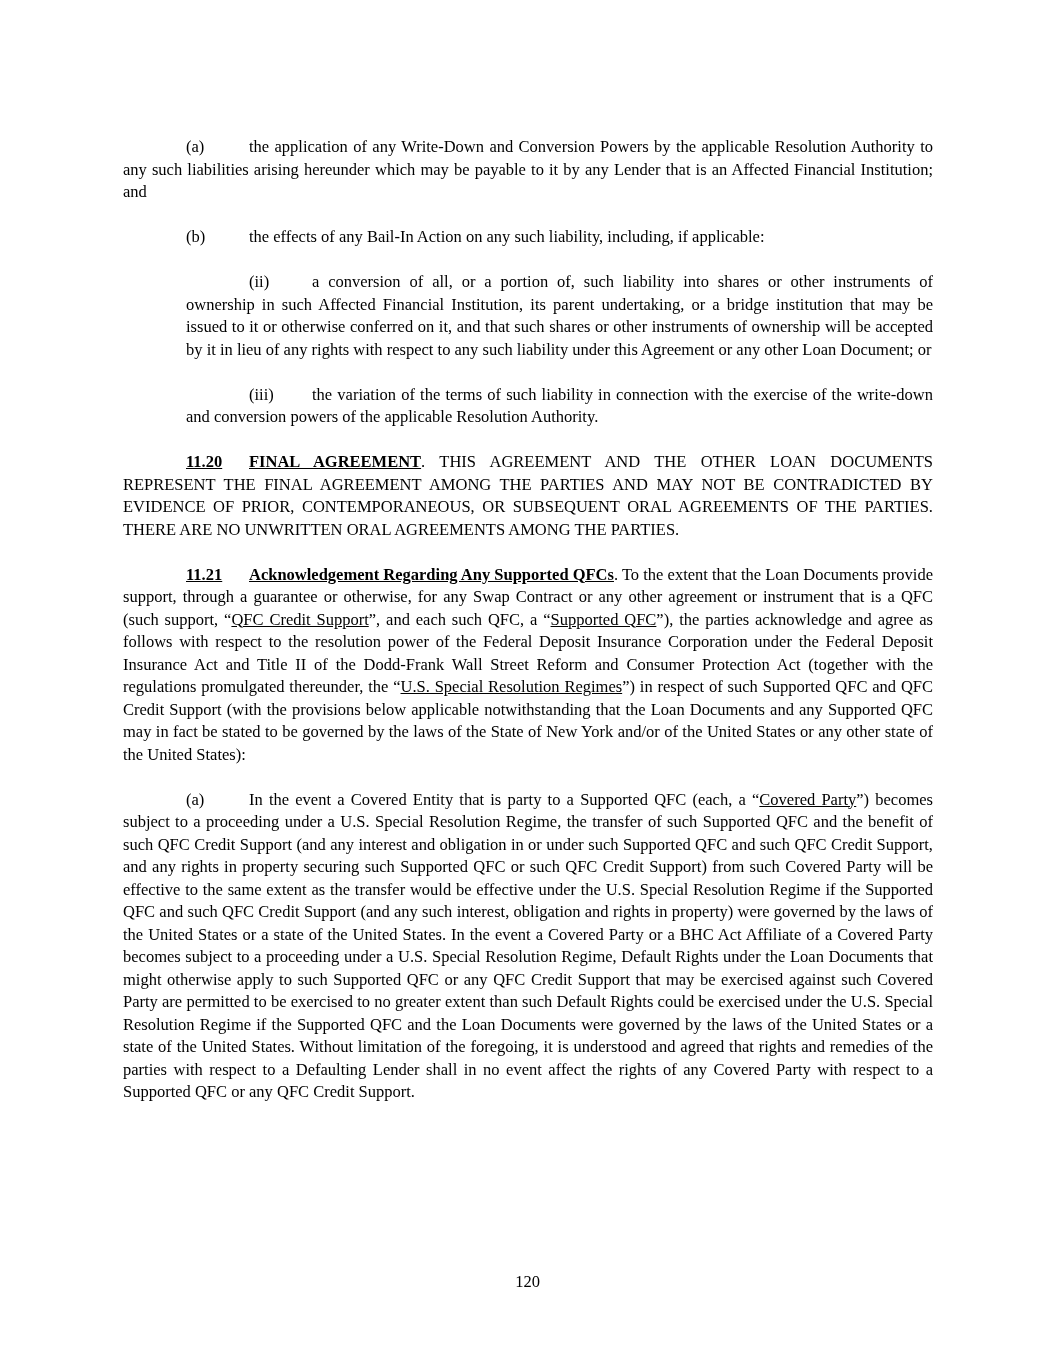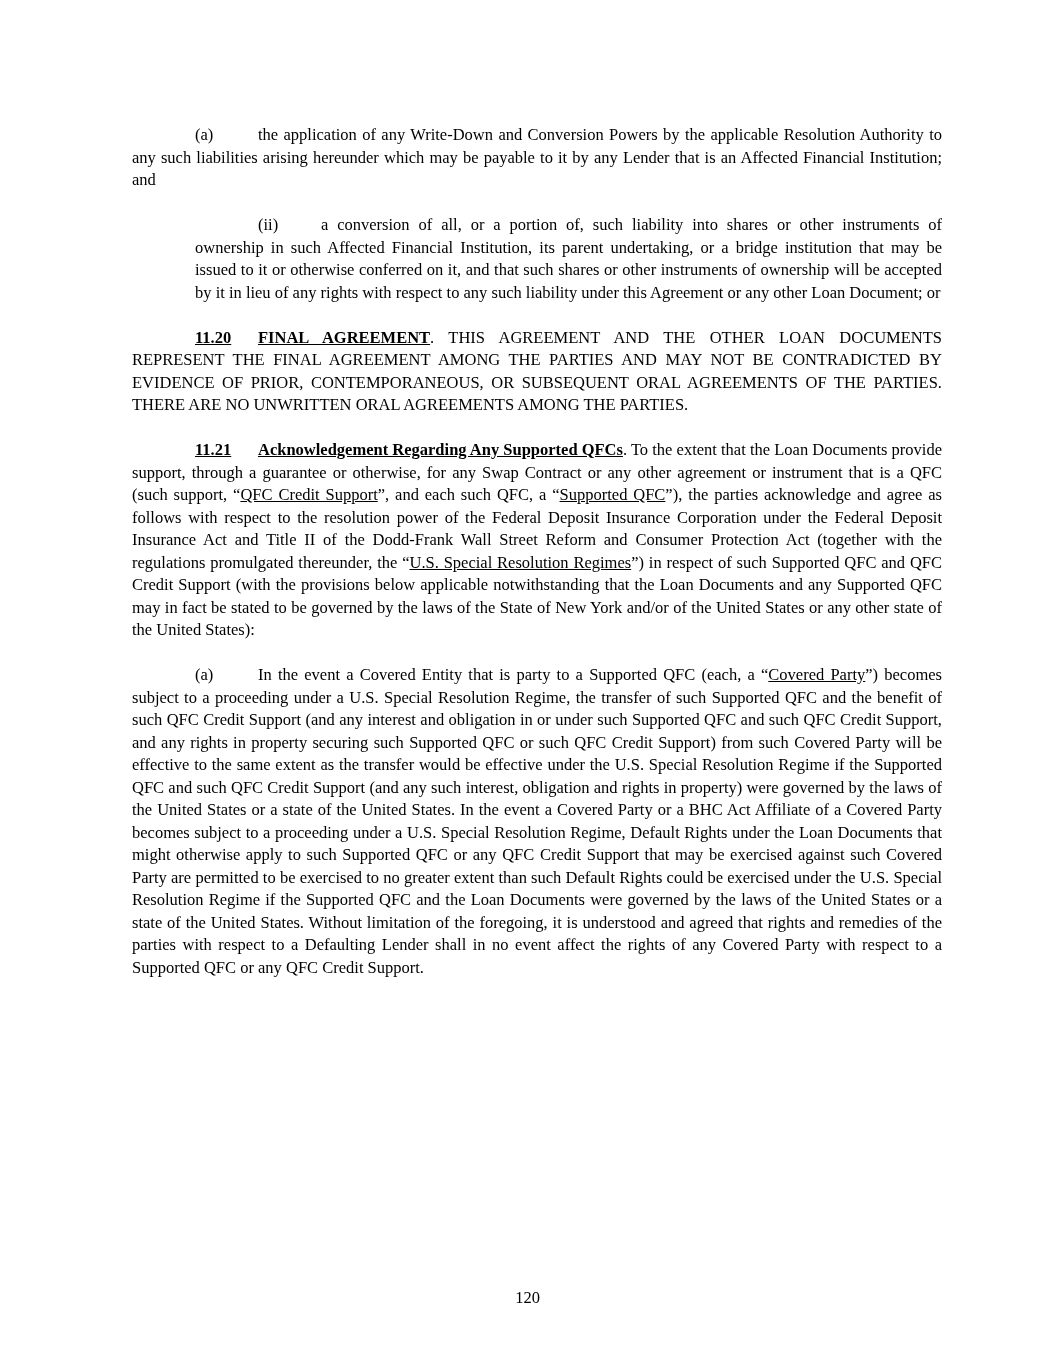--- a/index.html
+++ b/index.html
@@ -16,52 +16,53 @@
   }
   .page {
     position: absolute;
     inset: 0;
     background: #ffffff;
   }
   .content {
     position: absolute;
     left: 123px;
     width: 810px;
-    top: 124px;
-    margin-left: 9px;
+    top: 136px;
   }
   .para {
     text-align: justify;
     text-indent: 63px;
     margin: 0 0 22.5px 0;
   }
   .para.level1 {
     margin-left: 63px;
   }
   .plabel {
     display: inline-block;
     width: 63px;
     text-indent: 0;
   }
   .bold { font-weight: bold; text-decoration: underline; }
   .underline { text-decoration: underline; }
   .page-number {
     position: absolute;
     left: 0;
     right: 0;
-    bottom: 56px;
+    bottom: 72px;
     text-align: center;
     font-size: 16.5px;
   }
 </style>
 </head>
 <body>
 
 <div class="page">
   <div class="content">
       <p class="para"><span class="plabel">(a)</span><span class="">the application of any Write-Down and Conversion Powers by the applicable Resolution Authority to any such liabilities arising hereunder which may be payable to it by any Lender that is an Affected Financial Institution; and</span></p>
+      <p class="para"><span class="plabel">(b)</span><span class="">the effects of any Bail-In Action on any such liability, including, if applicable:</span></p>
       <p class="para level1"><span class="plabel">(ii)</span><span class="">a conversion of all, or a portion of, such liability into shares or other instruments of ownership in such Affected Financial Institution, its parent undertaking, or a bridge institution that may be issued to it or otherwise conferred on it, and that such shares or other instruments of ownership will be accepted by it in lieu of any rights with respect to any such liability under this Agreement or any other Loan Document; or</span></p>
+      <p class="para level1"><span class="plabel">(iii)</span><span class="">the variation of the terms of such liability in connection with the exercise of the write-down and conversion powers of the applicable Resolution Authority.</span></p>
       <p class="para"><span class="plabel bold">11.20</span><span class="bold">FINAL AGREEMENT</span><span class="">. THIS AGREEMENT AND THE OTHER LOAN DOCUMENTS REPRESENT THE FINAL AGREEMENT AMONG THE PARTIES AND MAY NOT BE CONTRADICTED BY EVIDENCE OF PRIOR, CONTEMPORANEOUS, OR SUBSEQUENT ORAL AGREEMENTS OF THE PARTIES. THERE ARE NO UNWRITTEN ORAL AGREEMENTS AMONG THE PARTIES.</span></p>
       <p class="para"><span class="plabel bold">11.21</span><span class="bold">Acknowledgement Regarding Any Supported QFCs</span><span class="">. To the extent that the Loan Documents provide support, through a guarantee or otherwise, for any Swap Contract or any other agreement or instrument that is a QFC (such support, “</span><span class="underline">QFC Credit Support</span><span class="">”, and each such QFC, a “</span><span class="underline">Supported QFC</span><span class="">”), the parties acknowledge and agree as follows with respect to the resolution power of the Federal Deposit Insurance Corporation under the Federal Deposit Insurance Act and Title II of the Dodd-Frank Wall Street Reform and Consumer Protection Act (together with the regulations promulgated thereunder, the “</span><span class="underline">U.S. Special Resolution Regimes</span><span class="">”) in respect of such Supported QFC and QFC Credit Support (with the provisions below applicable notwithstanding that the Loan Documents and any Supported QFC may in fact be stated to be governed by the laws of the State of New York and/or of the United States or any other state of the United States):</span></p>
       <p class="para"><span class="plabel">(a)</span><span class="">In the event a Covered Entity that is party to a Supported QFC (each, a “</span><span class="underline">Covered Party</span><span class="">”) becomes subject to a proceeding under a U.S. Special Resolution Regime, the transfer of such Supported QFC and the benefit of such QFC Credit Support (and any interest and obligation in or under such Supported QFC and such QFC Credit Support, and any rights in property securing such Supported QFC or such QFC Credit Support) from such Covered Party will be effective to the same extent as the transfer would be effective under the U.S. Special Resolution Regime if the Supported QFC and such QFC Credit Support (and any such interest, obligation and rights in property) were governed by the laws of the United States or a state of the United States. In the event a Covered Party or a BHC Act Affiliate of a Covered Party becomes subject to a proceeding under a U.S. Special Resolution Regime, Default Rights under the Loan Documents that might otherwise apply to such Supported QFC or any QFC Credit Support that may be exercised against such Covered Party are permitted to be exercised to no greater extent than such Default Rights could be exercised under the U.S. Special Resolution Regime if the Supported QFC and the Loan Documents were governed by the laws of the United States or a state of the United States. Without limitation of the foregoing, it is understood and agreed that rights and remedies of the parties with respect to a Defaulting Lender shall in no event affect the rights of any Covered Party with respect to a Supported QFC or any QFC Credit Support.</span></p>
     </div>
   <div class="page-number">120</div>
 </div>
 
 </body></html>

